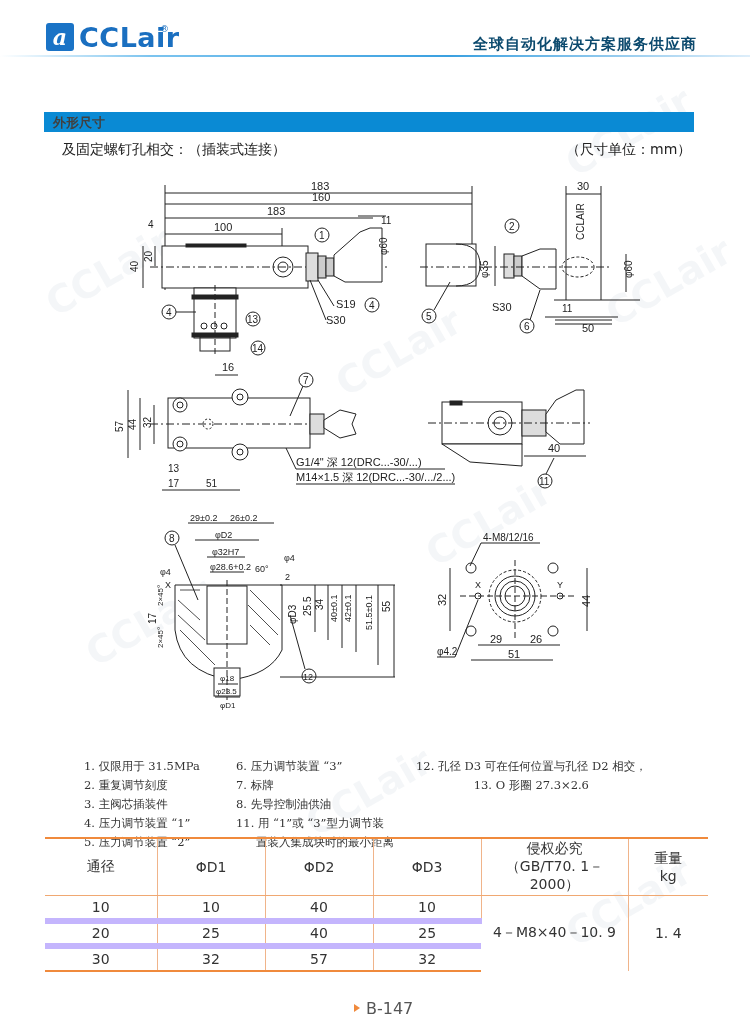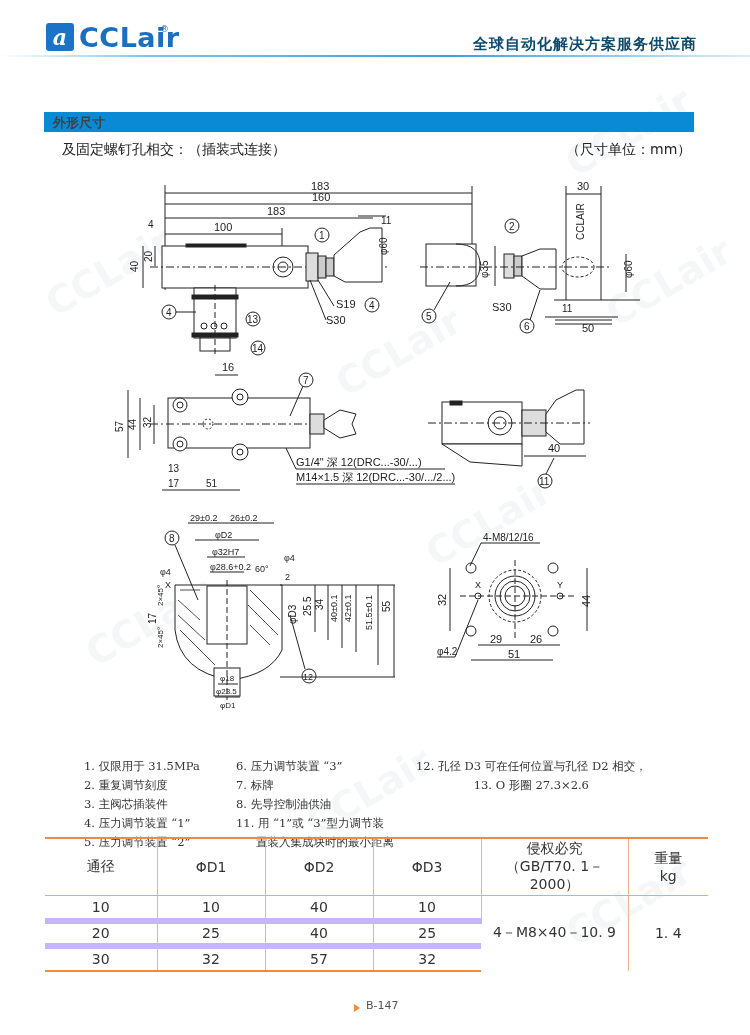--- a/index.html
+++ b/index.html
@@ -32,21 +32,21 @@
   table.spec th, table.spec td { border-right:1px solid #f0b48a; text-align:center; font-weight:normal; }
   table.spec th:last-child, table.spec td:last-child { border-right:none; }
   table.spec thead tr { height:46px; }
   table.spec thead th { border-top:2px solid #f08a3c; border-bottom:1px solid #f0a872; }
   table.spec tbody tr { height:25px; }
   table.spec tbody tr.mid td.cell { border-bottom:6px solid #c4b5fd; }
   table.spec tbody tr:last-child td { border-bottom:2px solid #f08a3c; }
   
   .page-arrow { left:354px; top:1004px; width:0; height:0; border-left:6px solid #f08a3c;
                 border-top:4px solid transparent; border-bottom:4px solid transparent; }
-  .page-num { left:366px; top:999px; font-size:11px; color:#555; }
+  .page-num { left:366px; top:999px; font-size:16px; color:#555; }
   .copyright { left:600px; top:1044px; font-size:10px; font-weight:normal; color:#222; }
   .wm { color:rgba(150,170,190,0.10); font-weight:bold; font-size:38px; transform:rotate(-30deg); pointer-events:none; }
 </style>
 </head>
 <body>
 
 <div class="abs wm" style="left:560px;top:110px;">CCLair</div>
 <div class="abs wm" style="left:40px;top:250px;">CCLair</div>
 <div class="abs wm" style="left:330px;top:330px;">CCLair</div>
 <div class="abs wm" style="left:600px;top:260px;">CCLair</div>

